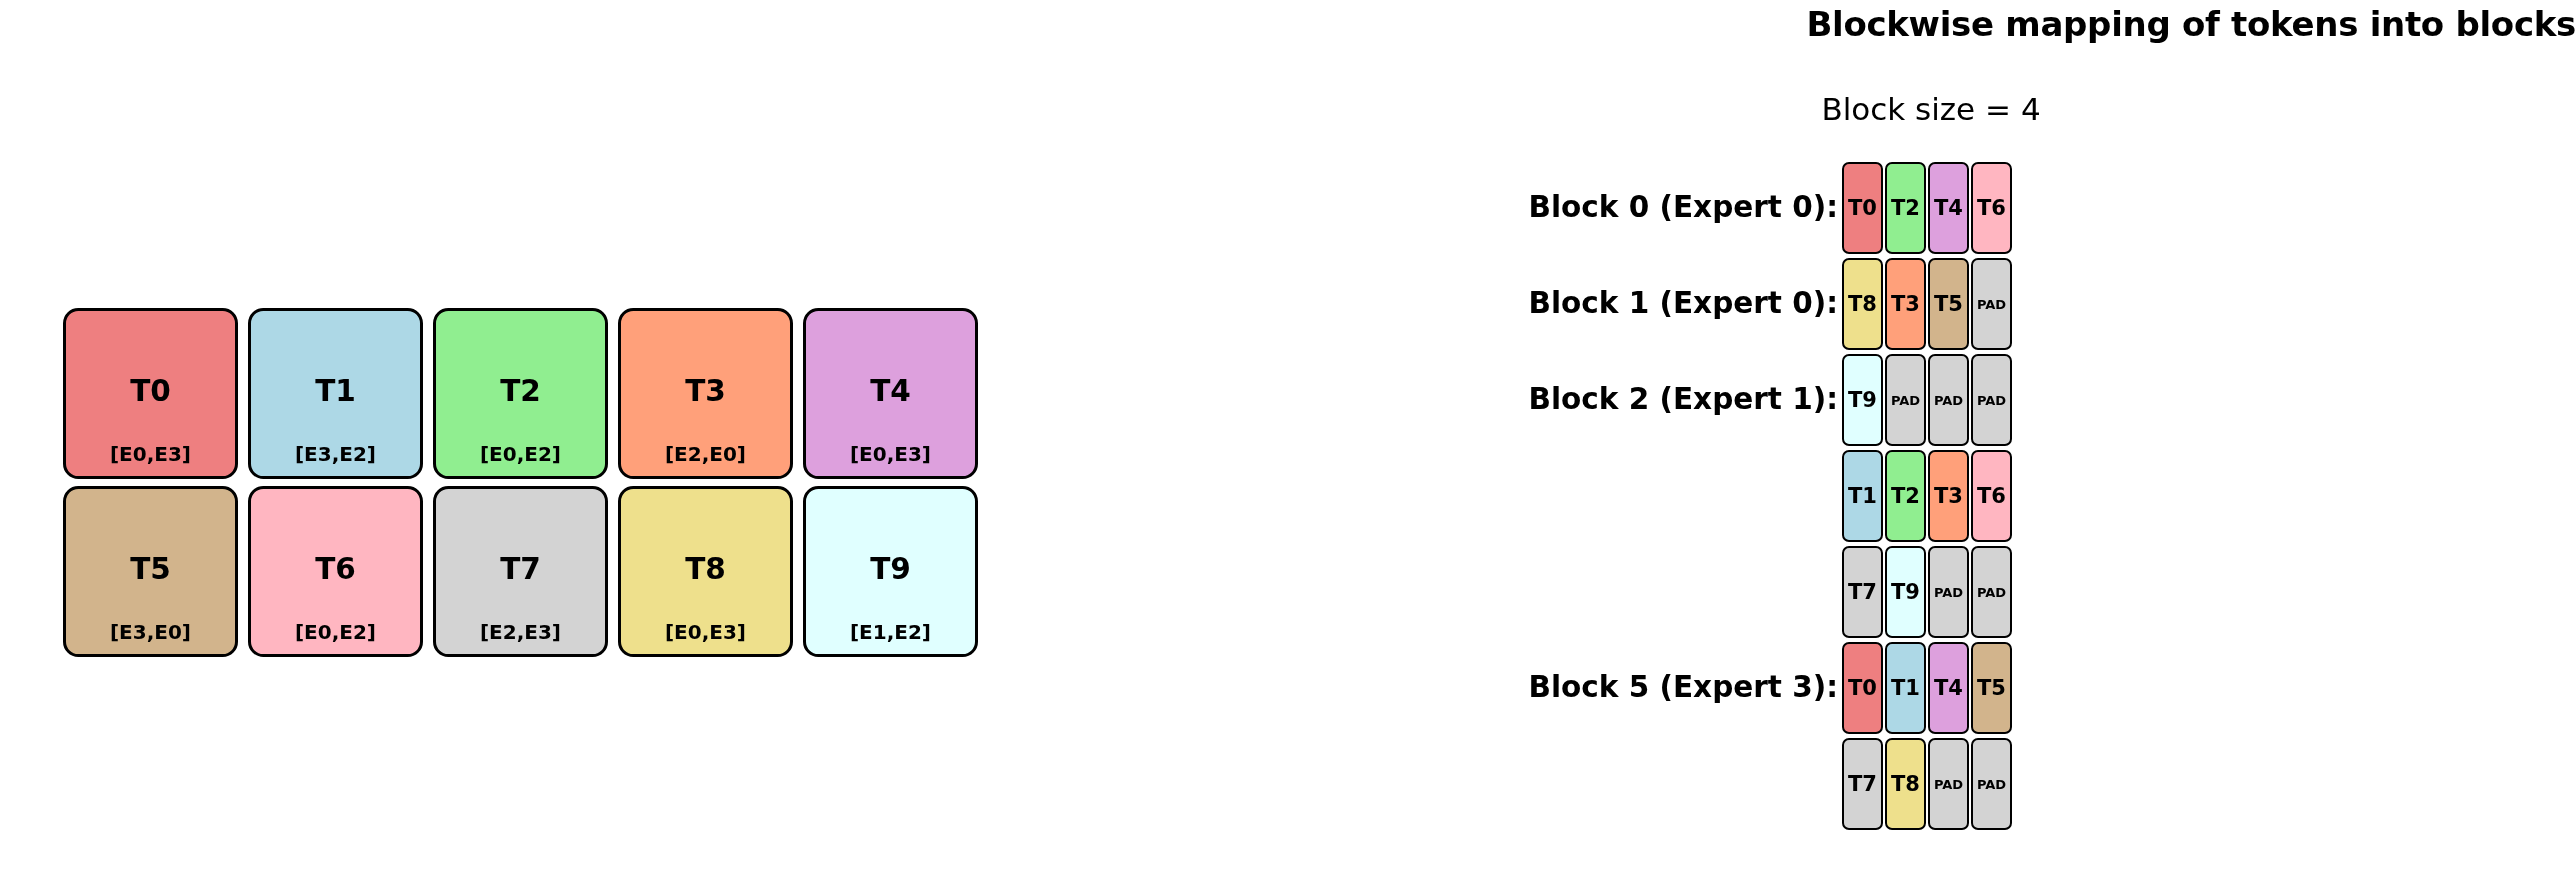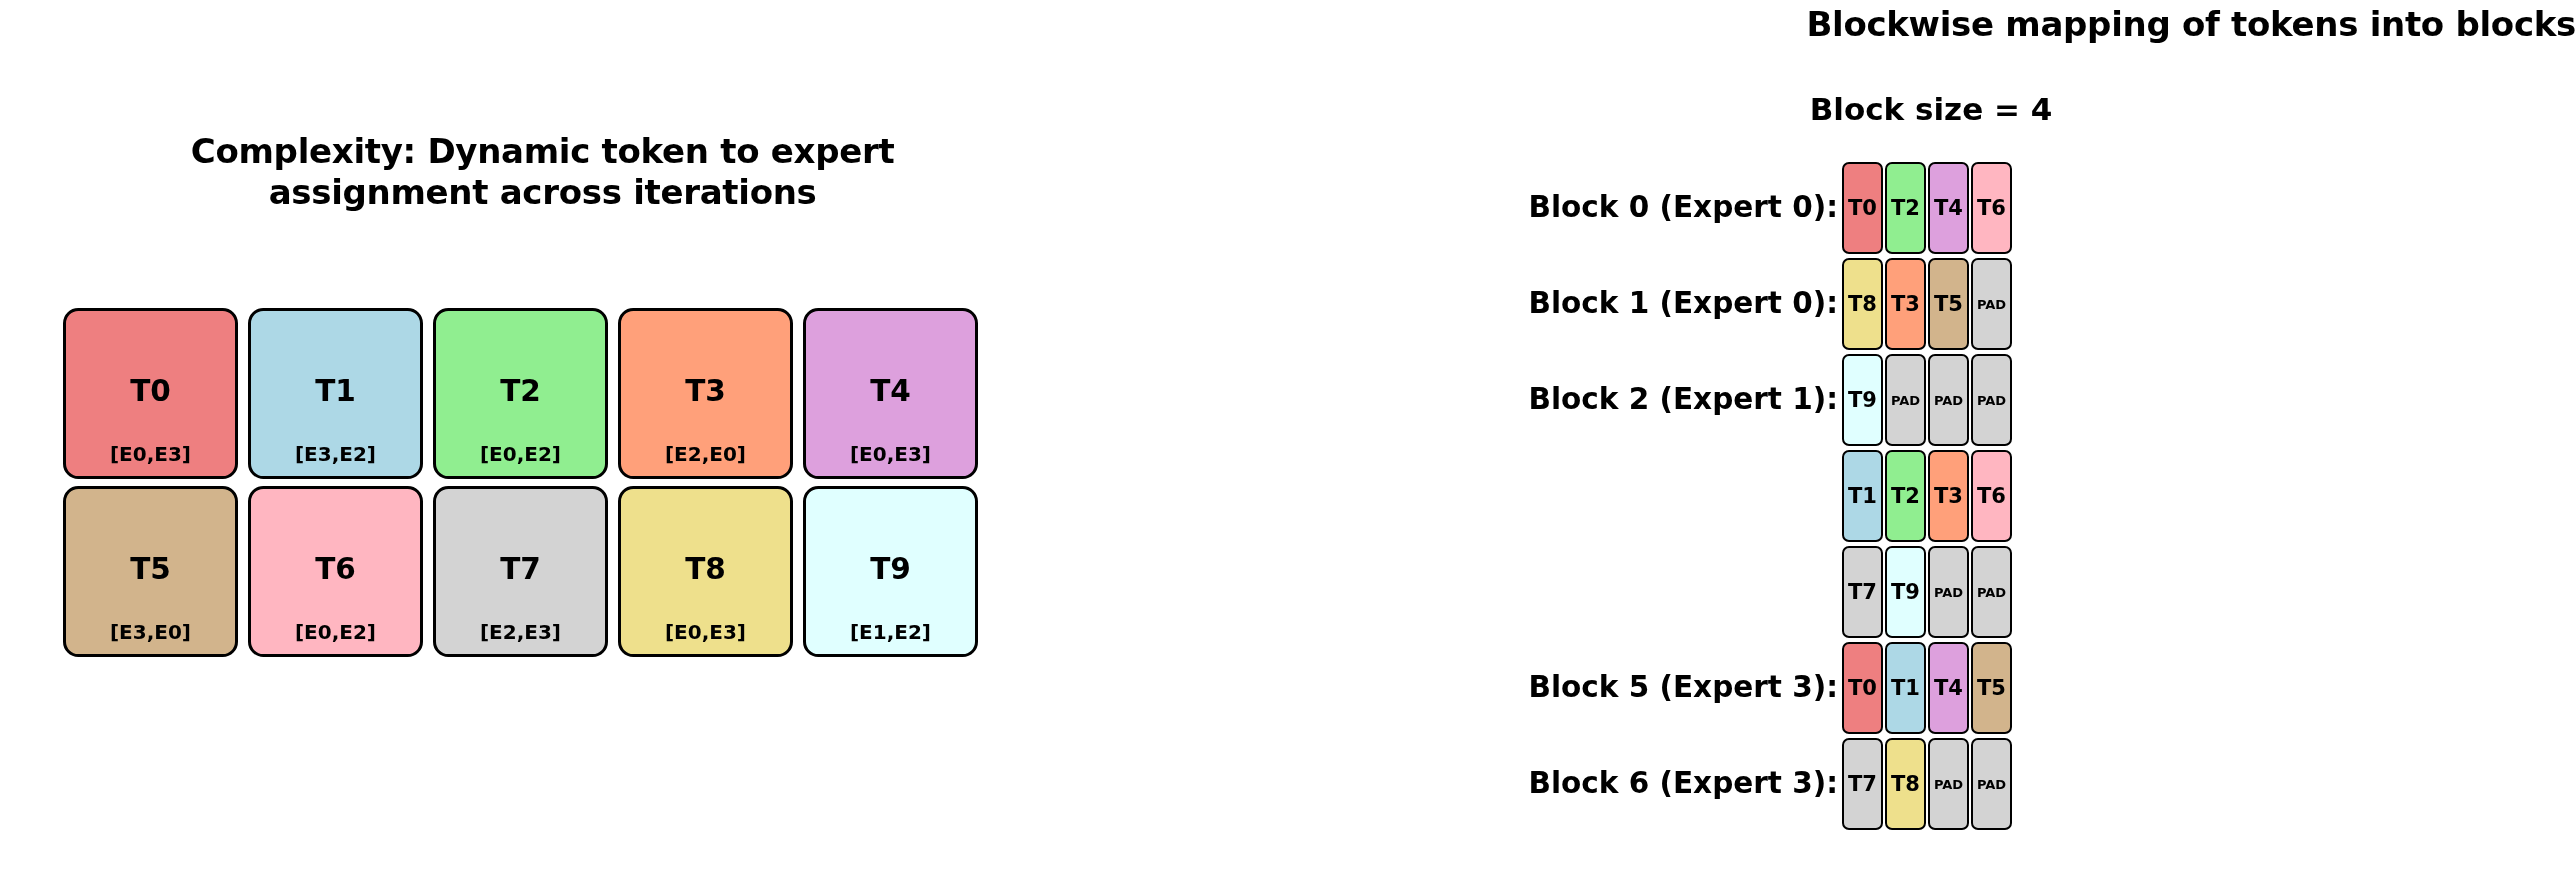--- a/index.html
+++ b/index.html
@@ -102,21 +102,21 @@
     line-height: 1.2;
     letter-spacing: -0.3px;
   }
   #right-subtitle {
     position: absolute;
     left: 0px;
     top: 91px;
     width: 1290px;
     text-align: center;
     font-size: 31px;
-    font-weight: bold;
+    font-weight: normal;
     color: #000000;
     line-height: 1.2;
   }
   #block-area {
     position: absolute;
     left: 0px;
     top: 160px;
     width: 1290px;
   }
   .block-row {
@@ -166,24 +166,20 @@
     overflow: visible;
     white-space: nowrap;
   }
   .block-cell.pad { font-size: 13px; }
 </style>
 </head>
 <body>
 
 <div id="left-panel">
 
-  <div id="left-title">
-    <div>Complexity: Dynamic token to expert</div>
-    <div>assignment across iterations</div>
-  </div>
 
   <div id="token-grid">
       <div class="token-cell">
         <div class="token-box" style="background: rgb(238, 127, 128);">
           <div class="token-id">T0</div>
           <div class="token-experts">[E0,E3]</div>
         </div>
       </div>
       <div class="token-cell">
         <div class="token-box" style="background: rgb(173, 216, 230);">
@@ -343,21 +339,20 @@
           </div>
           <div class="block-cell-wrap">
             <div class="block-cell" style="background: rgb(221, 160, 221);">T4</div>
           </div>
           <div class="block-cell-wrap">
             <div class="block-cell" style="background: rgb(210, 180, 140);">T5</div>
           </div>
         </div>
       </div>
       <div class="block-row">
-        <div class="block-label">Block 6 (Expert 3):</div>
         <div class="block-cells">
           <div class="block-cell-wrap">
             <div class="block-cell" style="background: rgb(211, 211, 211);">T7</div>
           </div>
           <div class="block-cell-wrap">
             <div class="block-cell" style="background: rgb(238, 224, 140);">T8</div>
           </div>
           <div class="block-cell-wrap">
             <div class="block-cell pad" style="background: rgb(211, 211, 211);">PAD</div>
           </div>

